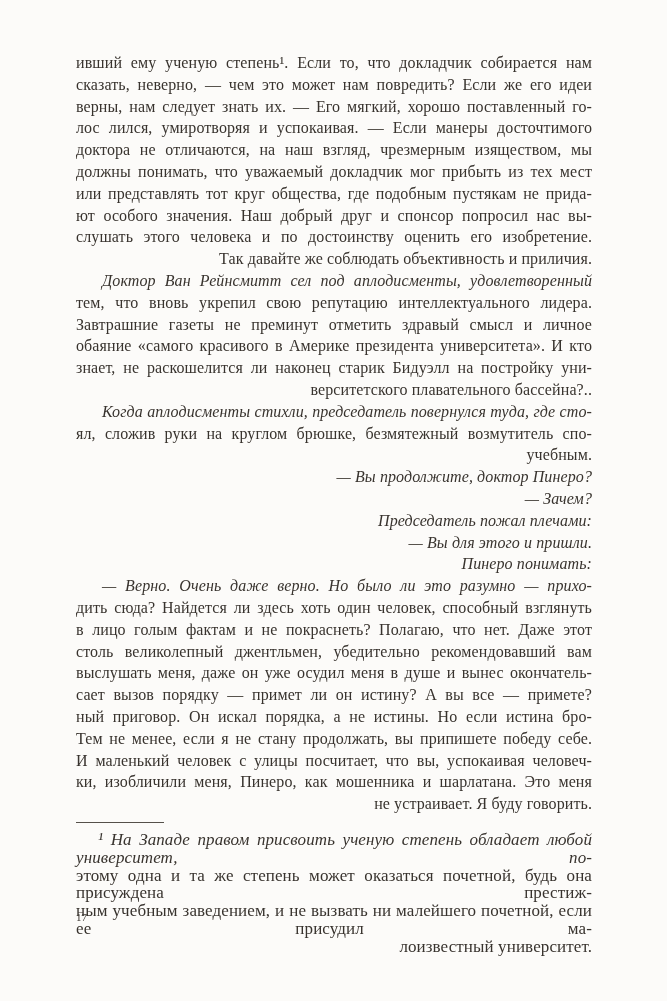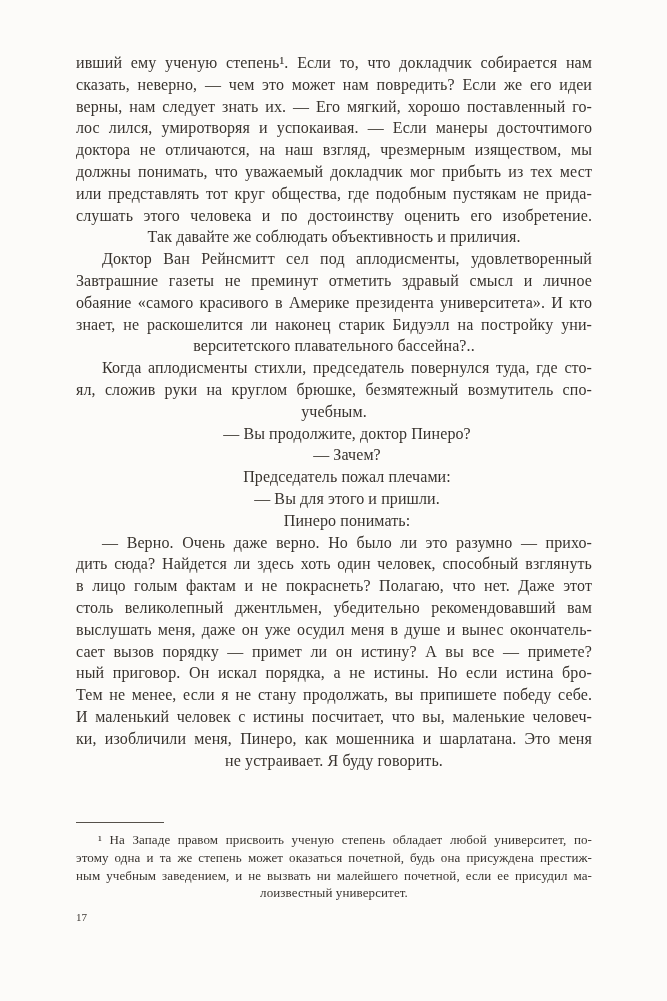--- a/index.html
+++ b/index.html
@@ -27,40 +27,41 @@
     width: 516px;
     font-size: 16px;
     line-height: 21.8px;
     letter-spacing: 0.1px;
   }
   .line {
     text-align: justify;
     text-align-last: justify;
   }
   .line.para-end {
-    text-align: center;
+    text-align: right;
     text-align-last: auto;
   }
   .line.indent {
     text-indent: 26px;
+    font-style: italic;
   }
   .footnote-separator {
     position: absolute;
     left: 76px;
     top: 822px;
     width: 88px;
     height: 0;
     border-top: 1.3px solid #55504a;
   }
   .footnote {
     position: absolute;
     left: 76px;
     top: 831px;
     width: 516px;
-    font-size: 13px;
+    font-size: 17px;
     line-height: 17.8px;
     letter-spacing: 0.1px;
   }
   .footnote .line.indent {
     text-indent: 22px;
   }
   .page-number {
     position: absolute;
     left: 76px;
     top: 911px;
@@ -75,44 +76,46 @@
 
 <div class="page">
   <div class="main-text">
       <div class="line">ивший ему ученую степень¹. Если то, что докладчик собирается нам</div>
       <div class="line">сказать, неверно, — чем это может нам повредить? Если же его идеи</div>
       <div class="line">верны, нам следует знать их. — Его мягкий, хорошо поставленный го-</div>
       <div class="line">лос лился, умиротворяя и успокаивая. — Если манеры досточтимого</div>
       <div class="line">доктора не отличаются, на наш взгляд, чрезмерным изяществом, мы</div>
       <div class="line">должны понимать, что уважаемый докладчик мог прибыть из тех мест</div>
       <div class="line">или представлять тот круг общества, где подобным пустякам не прида-</div>
+      <div class="line">ют особого значения. Наш добрый друг и спонсор попросил нас вы-</div>
       <div class="line">слушать этого человека и по достоинству оценить его изобретение.</div>
       <div class="line para-end">Так давайте же соблюдать объективность и приличия.</div>
       <div class="line indent">Доктор Ван Рейнсмитт сел под аплодисменты, удовлетворенный</div>
+      <div class="line">тем, что вновь укрепил свою репутацию интеллектуального лидера.</div>
       <div class="line">Завтрашние газеты не преминут отметить здравый смысл и личное</div>
       <div class="line">обаяние «самого красивого в Америке президента университета». И кто</div>
       <div class="line">знает, не раскошелится ли наконец старик Бидуэлл на постройку уни-</div>
       <div class="line para-end">верситетского плавательного бассейна?..</div>
       <div class="line indent">Когда аплодисменты стихли, председатель повернулся туда, где сто-</div>
       <div class="line">ял, сложив руки на круглом брюшке, безмятежный возмутитель спо-</div>
       <div class="line para-end">учебным.</div>
       <div class="line para-end indent">— Вы продолжите, доктор Пинеро?</div>
       <div class="line para-end indent">— Зачем?</div>
       <div class="line para-end indent">Председатель пожал плечами:</div>
       <div class="line para-end indent">— Вы для этого и пришли.</div>
       <div class="line para-end indent">Пинеро понимать:</div>
       <div class="line indent">— Верно. Очень даже верно. Но было ли это разумно — прихо-</div>
       <div class="line">дить сюда? Найдется ли здесь хоть один человек, способный взглянуть</div>
       <div class="line">в лицо голым фактам и не покраснеть? Полагаю, что нет. Даже этот</div>
       <div class="line">столь великолепный джентльмен, убедительно рекомендовавший вам</div>
       <div class="line">выслушать меня, даже он уже осудил меня в душе и вынес окончатель-</div>
       <div class="line">сает вызов порядку — примет ли он истину? А вы все — примете?</div>
       <div class="line">ный приговор. Он искал порядка, а не истины. Но если истина бро-</div>
       <div class="line">Тем не менее, если я не стану продолжать, вы припишете победу себе.</div>
-      <div class="line">И маленький человек с истины посчитает, что вы, маленькие человеч-</div>
+      <div class="line">И маленький человек с улицы посчитает, что вы, успокаивая человеч-</div>
       <div class="line">ки, изобличили меня, Пинеро, как мошенника и шарлатана. Это меня</div>
       <div class="line para-end">не устраивает. Я буду говорить.</div>
     </div>
   <div class="footnote-separator"></div>
   <div class="footnote">
       <div class="line indent">¹ На Западе правом присвоить ученую степень обладает любой университет, по-</div>
       <div class="line">этому одна и та же степень может оказаться почетной, будь она присуждена престиж-</div>
       <div class="line">ным учебным заведением, и не вызвать ни малейшего почетной, если ее присудил ма-</div>
       <div class="line para-end">лоизвестный университет.</div>
     </div>

